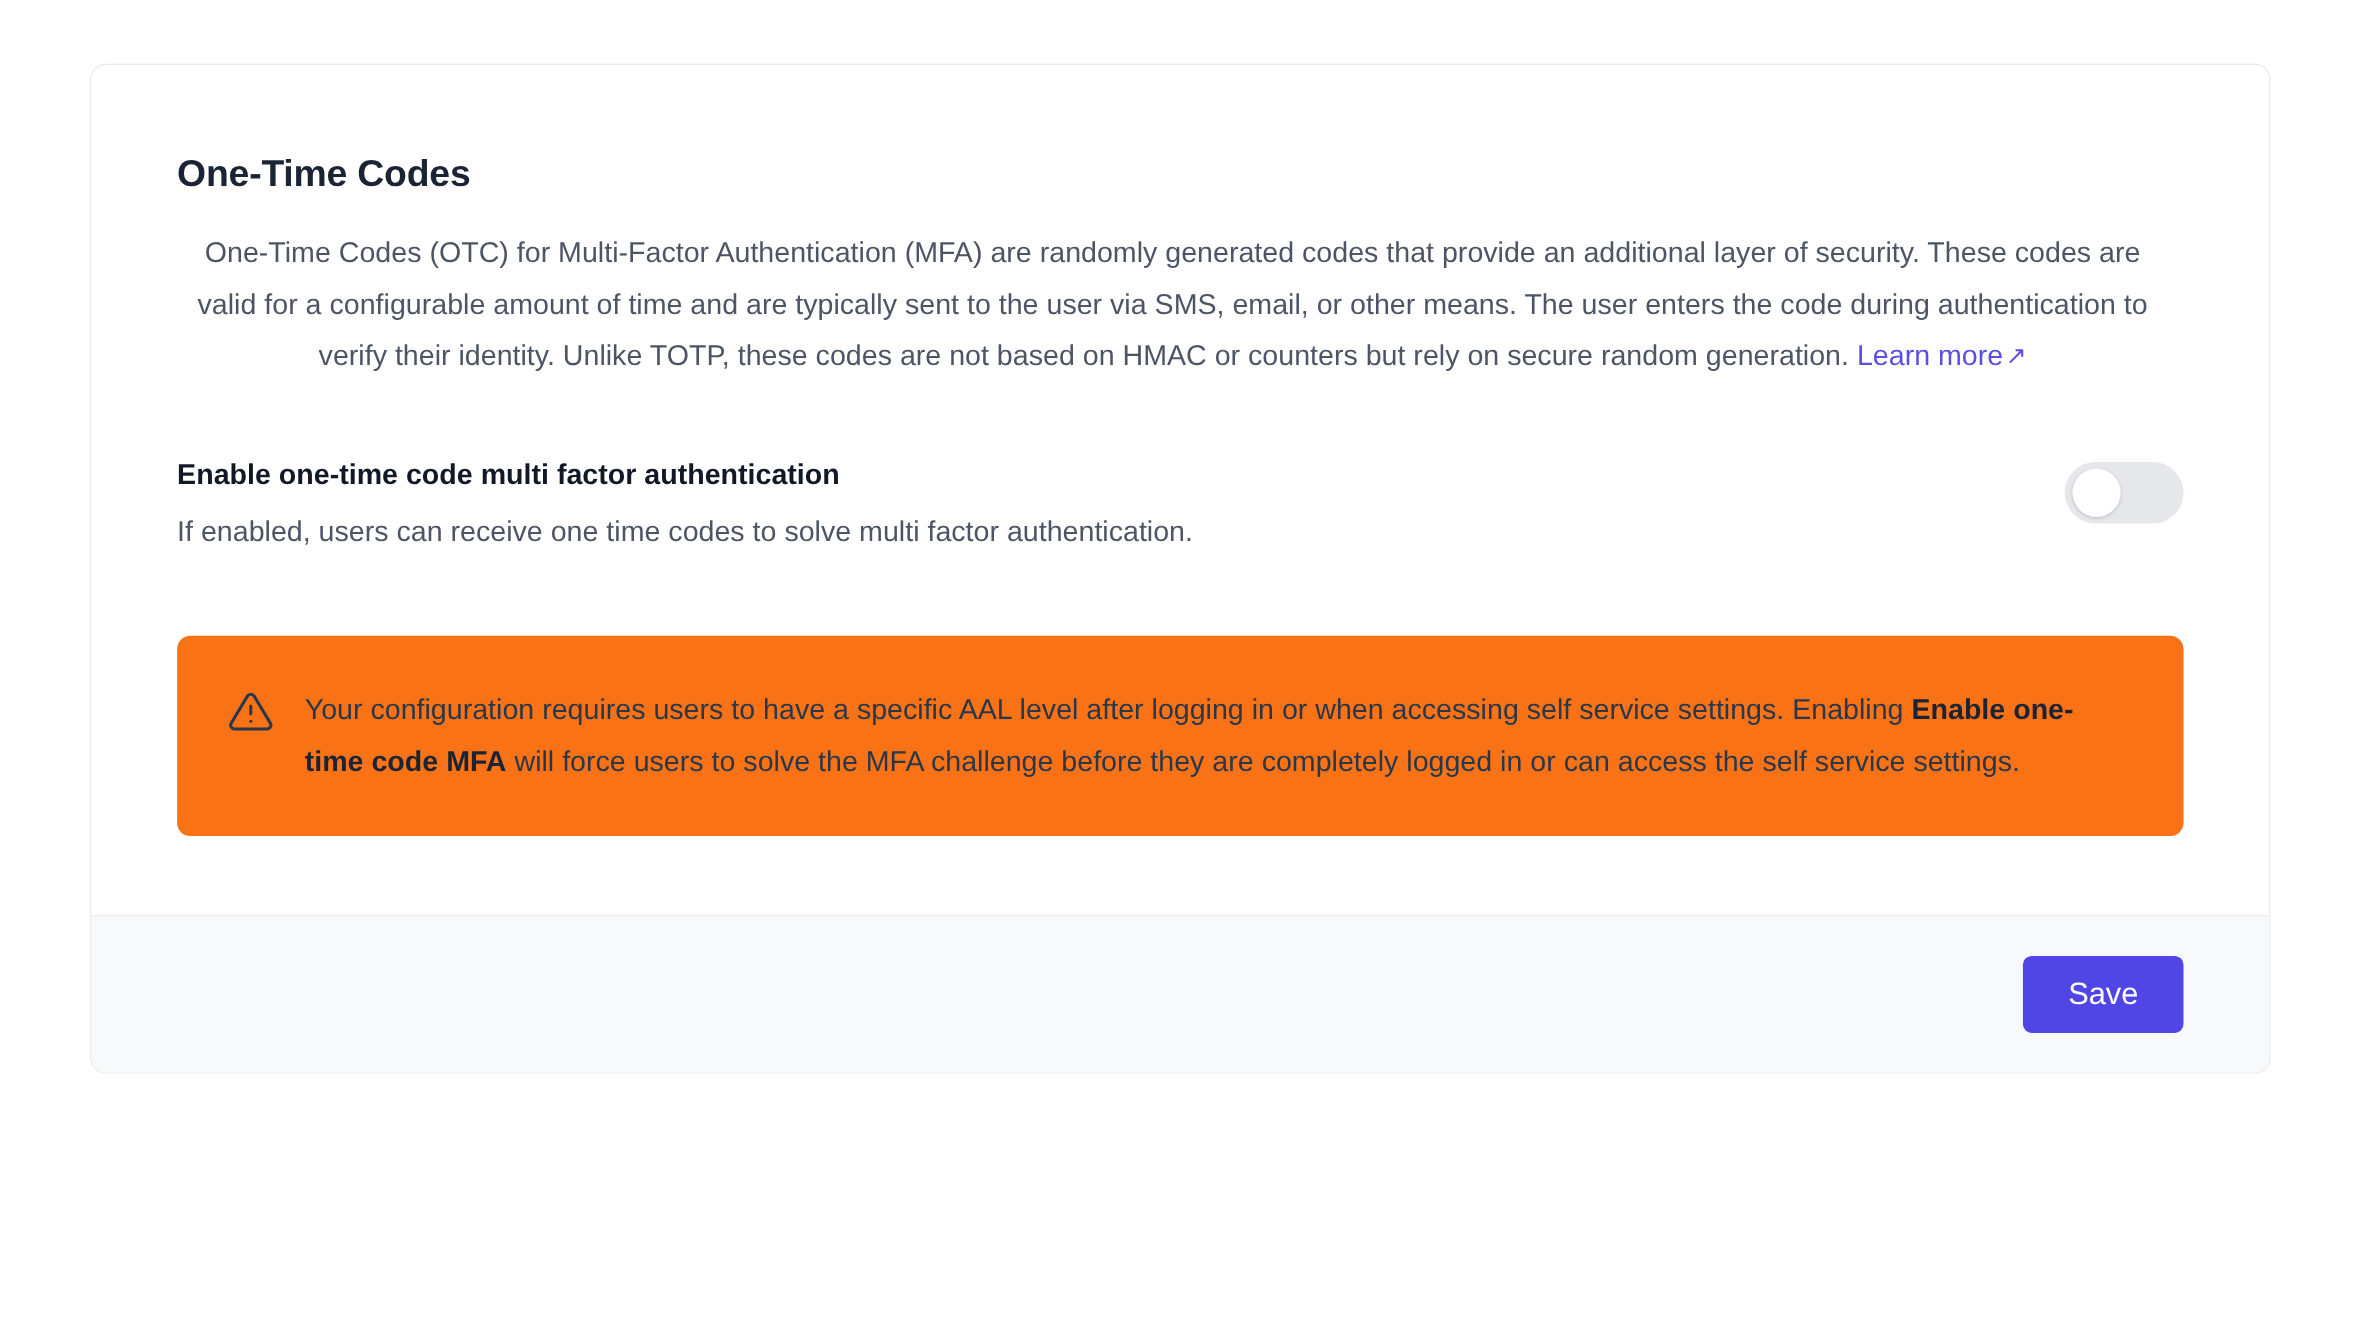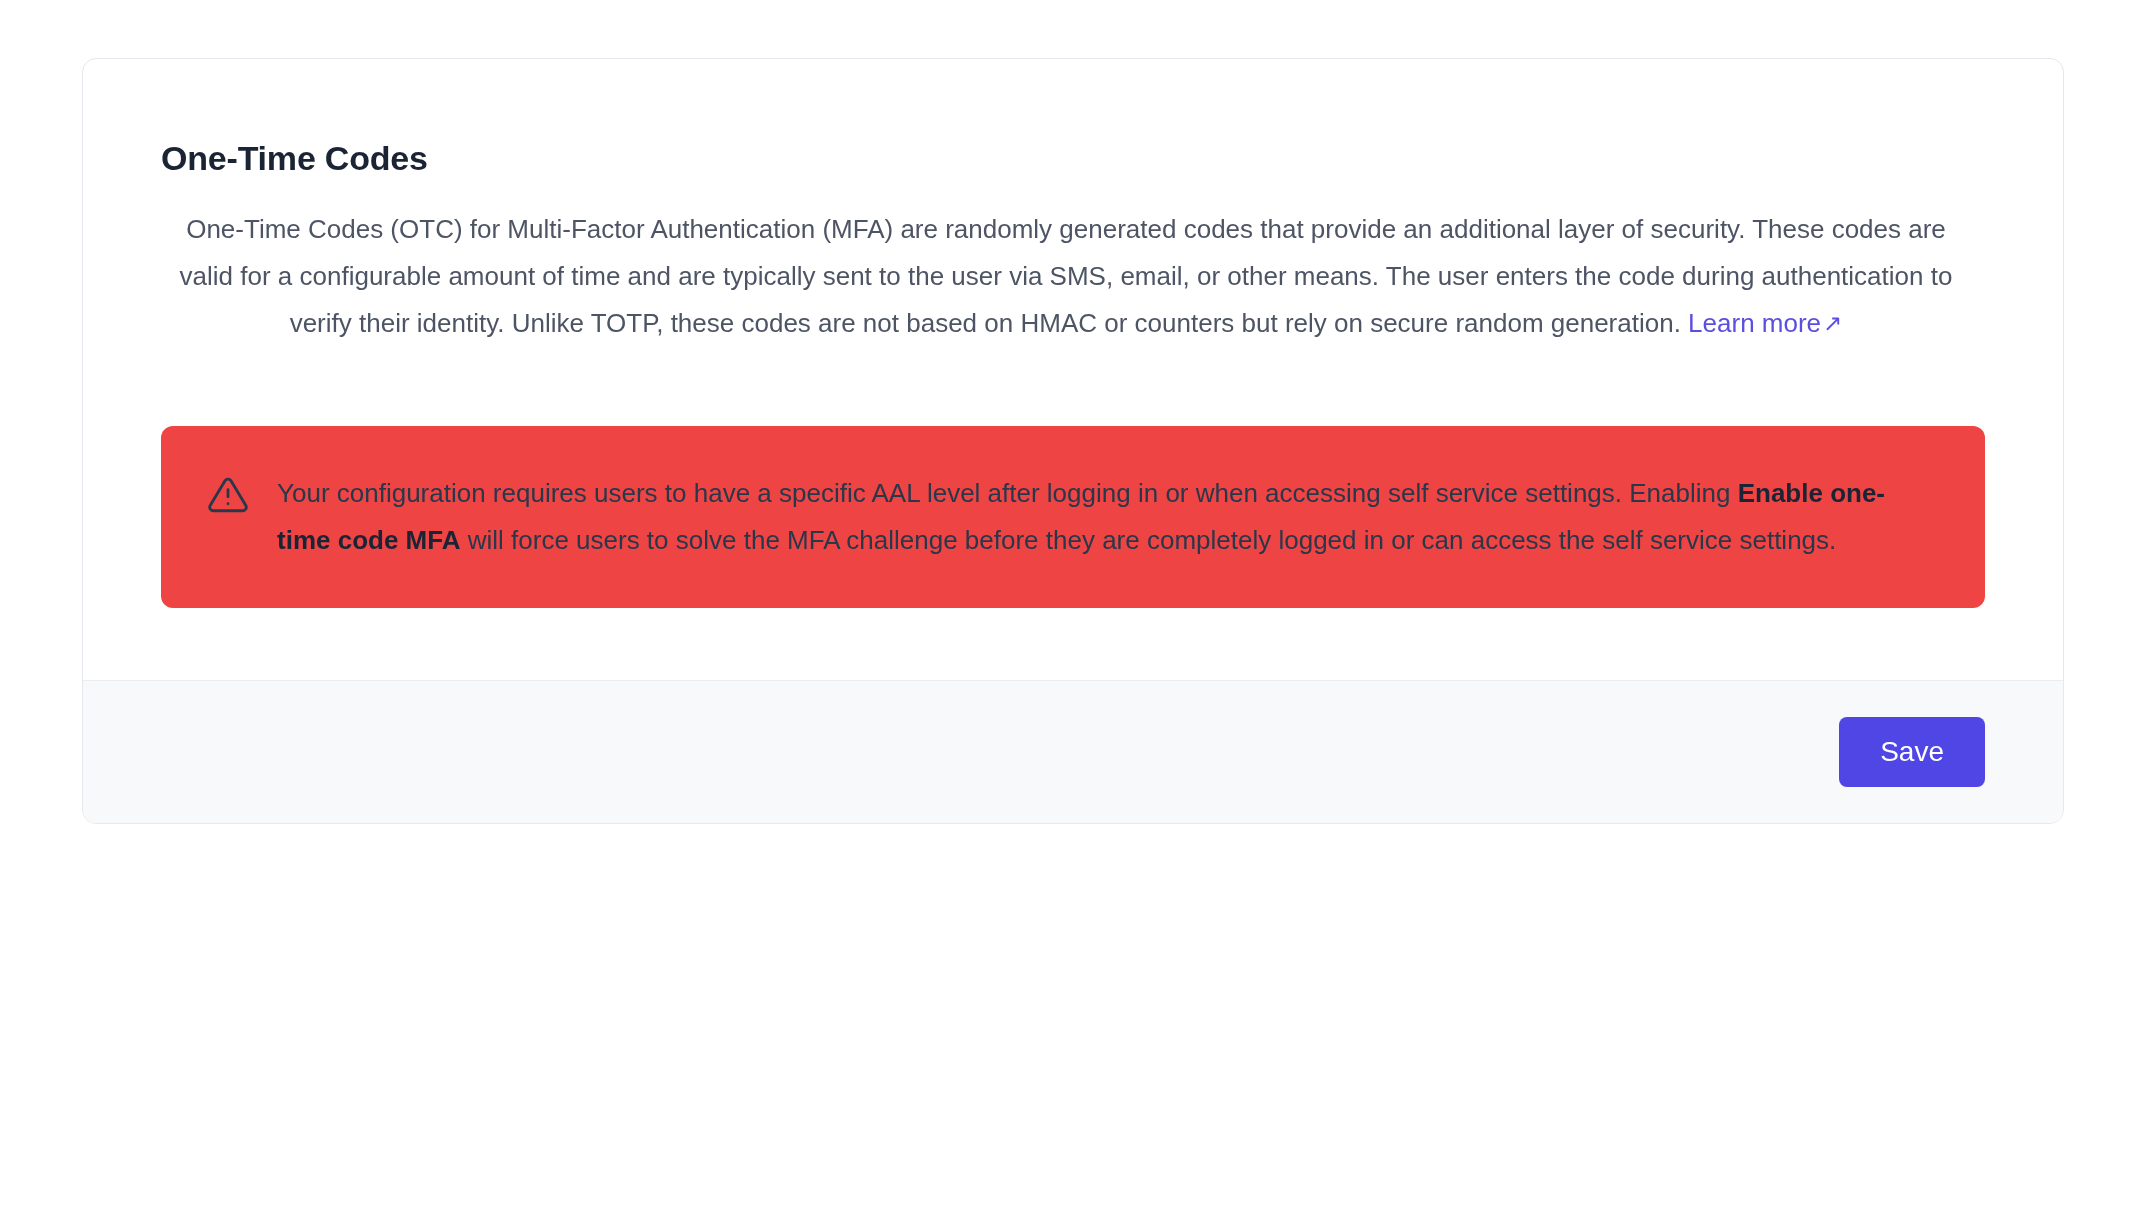--- a/index.html
+++ b/index.html
@@ -107,21 +107,21 @@
     width: 44px;
     height: 44px;
     border-radius: 50%;
     background: #ffffff;
     box-shadow: 0 1px 3px rgba(0,0,0,0.2);
   }
 
   .callout {
     margin-top: 78px;
     margin-bottom: 72px;
-    background: #ef4444;
+    background: #f97316;
     border-radius: 12px;
     padding: 44px 48px 44px 46px;
     display: flex;
     align-items: flex-start;
     gap: 28px;
   }
 
   .callout-icon {
     flex: 0 0 auto;
     width: 42px;
@@ -166,20 +166,29 @@
 <div class="page">
 
   <div class="card">
 
     <div class="card-body">
 
       <h2 class="card-title">One-Time Codes</h2>
 
       <p class="card-desc"><span>One-Time Codes (OTC) for Multi-Factor Authentication (MFA) are randomly generated codes that provide an additional layer of security. These codes are valid for a configurable amount of time and are typically sent to the user via SMS, email, or other means. The user enters the code during authentication to verify their identity. Unlike TOTP, these codes are not based on HMAC or counters but rely on secure random generation. </span><a class="learn-more" href="#"><span>Learn more</span><span class="arrow">↗</span></a></p>
 
+      <div class="toggle-row">
+        <div class="toggle-texts">
+          <p class="toggle-label">Enable one-time code multi factor authentication</p>
+          <p class="toggle-sub">If enabled, users can receive one time codes to solve multi factor authentication.</p>
+        </div>
+        <div class="switch">
+          <div class="knob"></div>
+        </div>
+      </div>
 
       <div class="callout">
         <span class="callout-icon">
           <svg viewBox="0 0 24 24" width="42" height="42" fill="none" stroke="#29374a" stroke-width="1.6" stroke-linecap="round" stroke-linejoin="round">
             <path d="M10.29 3.86L1.82 18a2 2 0 0 0 1.71 3h16.94a2 2 0 0 0 1.71-3L13.71 3.86a2 2 0 0 0-3.42 0z"></path>
             <line x1="12" y1="9" x2="12" y2="13"></line>
             <line x1="12" y1="17" x2="12.01" y2="17"></line>
           </svg>
         </span>
         <div class="callout-text"><span>Your configuration requires users to have a specific AAL level after logging in or when accessing self service settings. Enabling </span><b>Enable one-time code MFA</b><span> will force users to solve the MFA challenge before they are completely logged in or can access the self service settings.</span></div>

